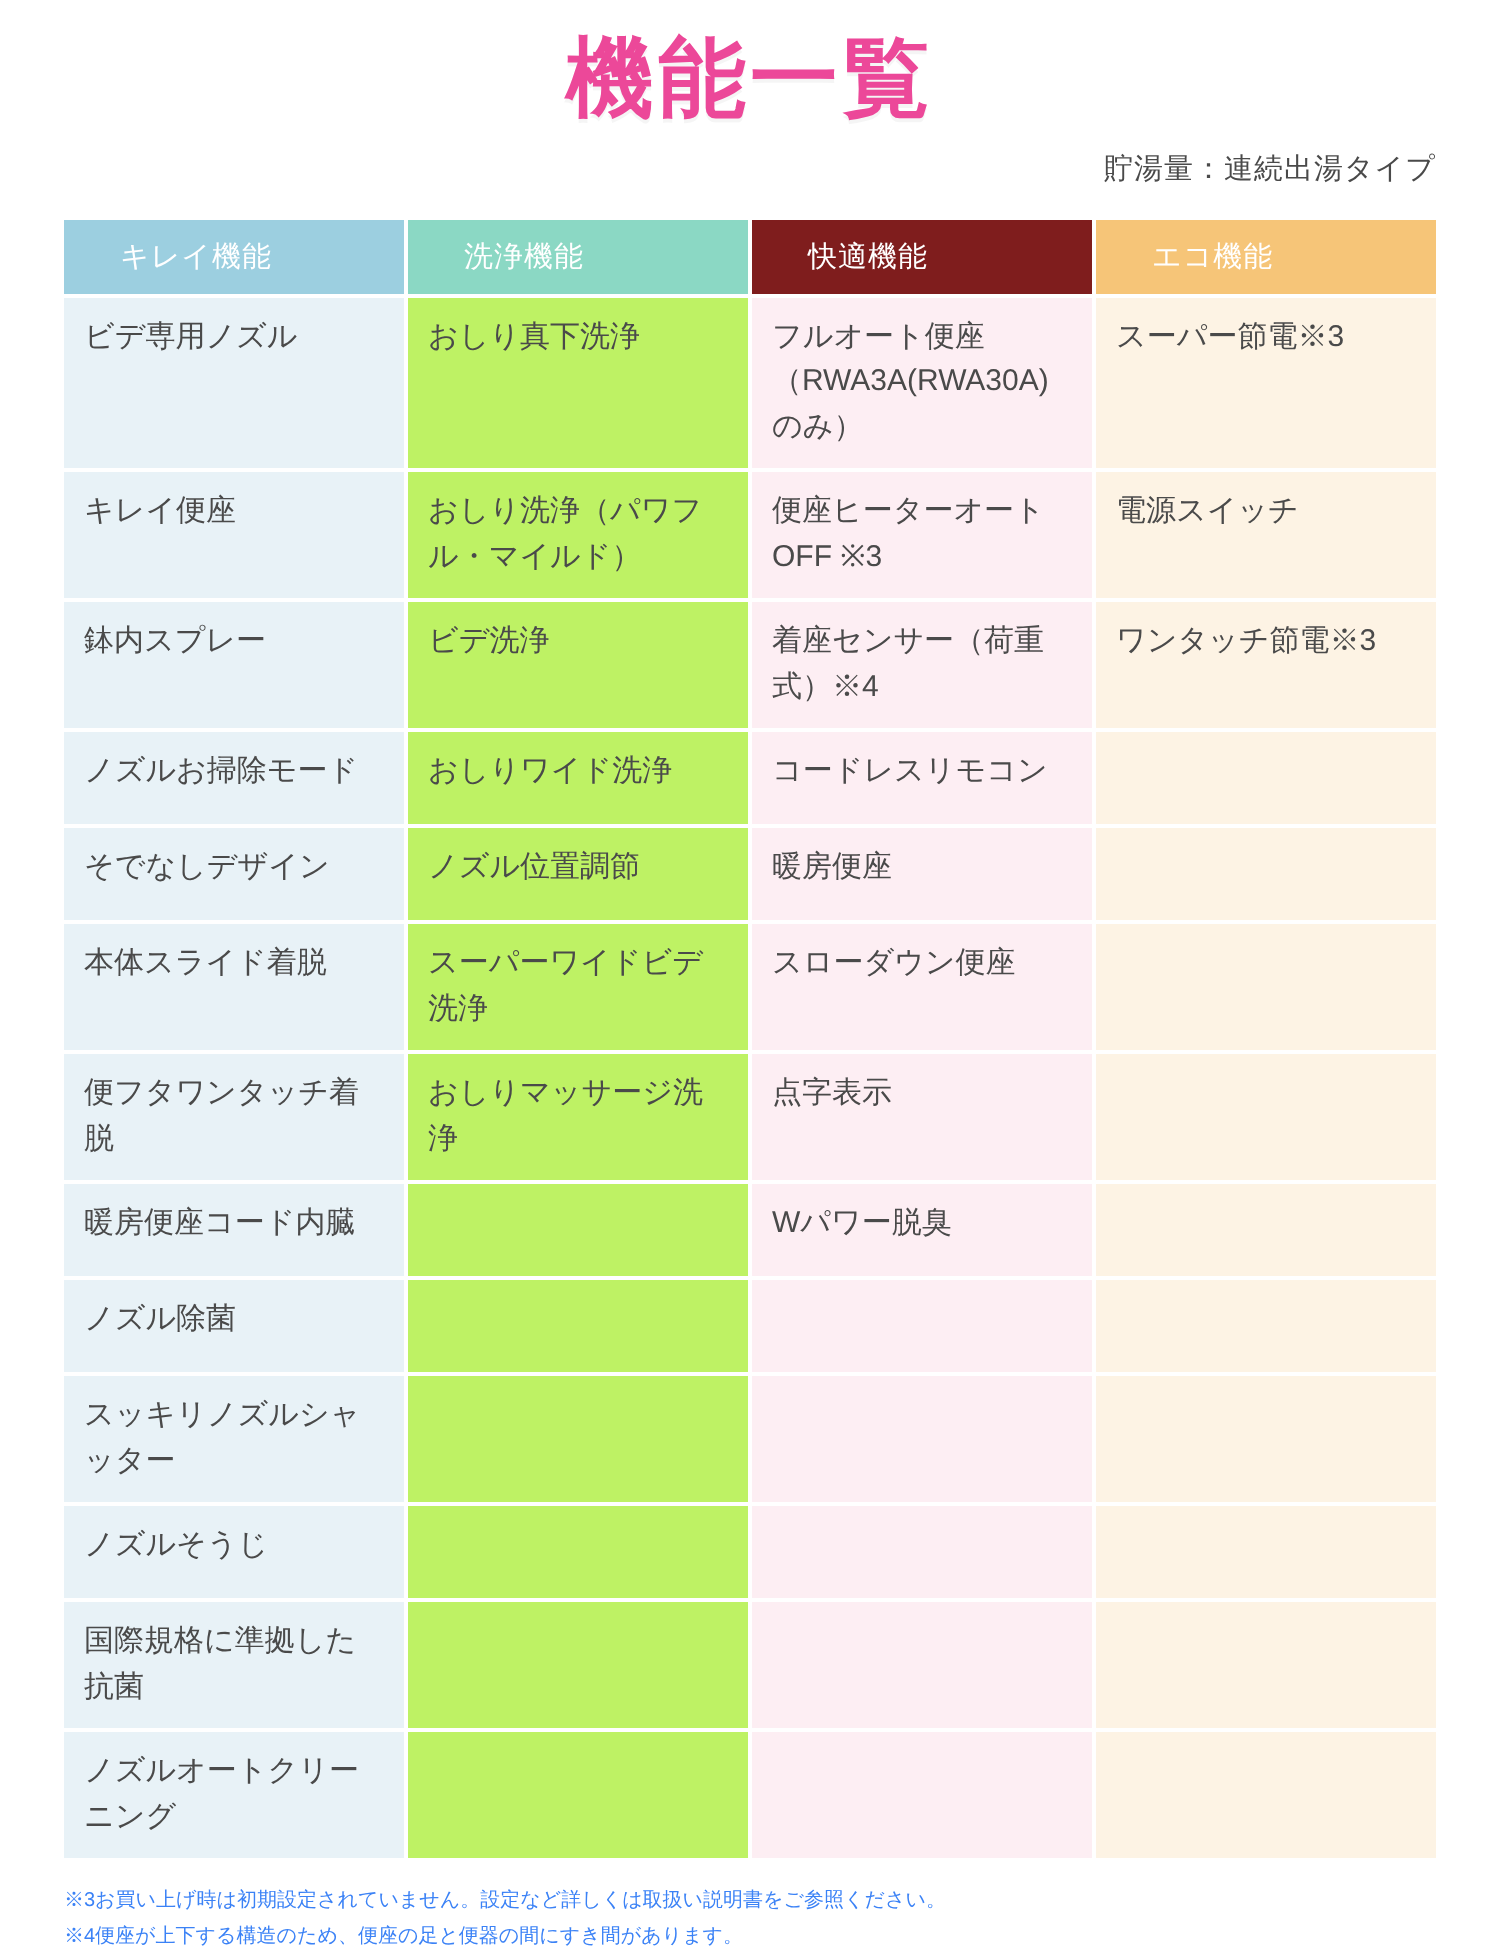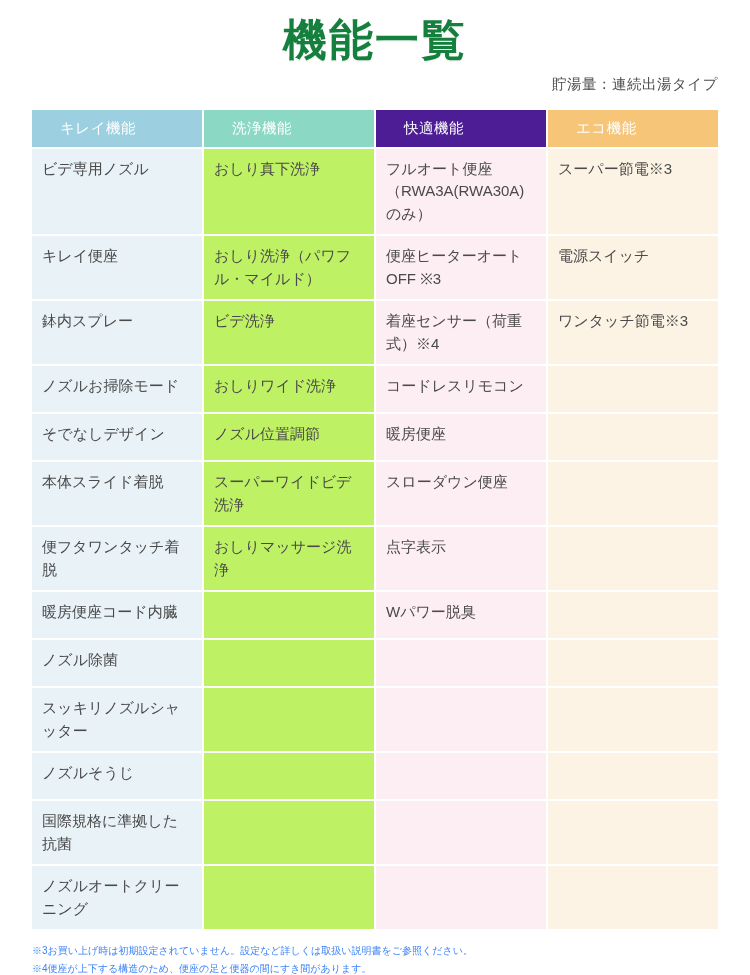--- a/index.html
+++ b/index.html
@@ -18,21 +18,21 @@
     position: relative;
     width: 750px;
     height: 975px;
     box-sizing: border-box;
     padding: 0 30px;
   }
   .title {
     text-align: center;
     font-size: 44px;
     font-weight: bold;
-    color: #15803d;
+    color: #ec4899;
     letter-spacing: 2px;
     padding-top: 14px;
     line-height: 1.2;
     text-shadow: 0 2px 0 rgba(0,0,0,0.04);
   }
   .subtitle-row {
     text-align: right;
     font-size: 14.5px;
     color: #4a4a4a;
     padding-top: 8px;
@@ -58,21 +58,21 @@
     font-size: 15px;
     color: #4a4a4a;
     vertical-align: top;
     padding: 9px 10px;
     line-height: 1.5;
     height: 28px;
   }
   
   th.col0 { background: #9ccfe0; }
   th.col1 { background: #8bd8c4; }
-  th.col2 { background: #4c1d95; }
+  th.col2 { background: #7f1d1d; }
   th.col3 { background: #f6c578; }
   
   td.col0 { background: #e8f2f7; }
   td.col1 { background: #bef264; }
   td.col2 { background: #fdeef3; }
   td.col3 { background: #fdf3e4; }
 
   .footnotes {
     margin-top: 12px;
     font-size: 10px;

